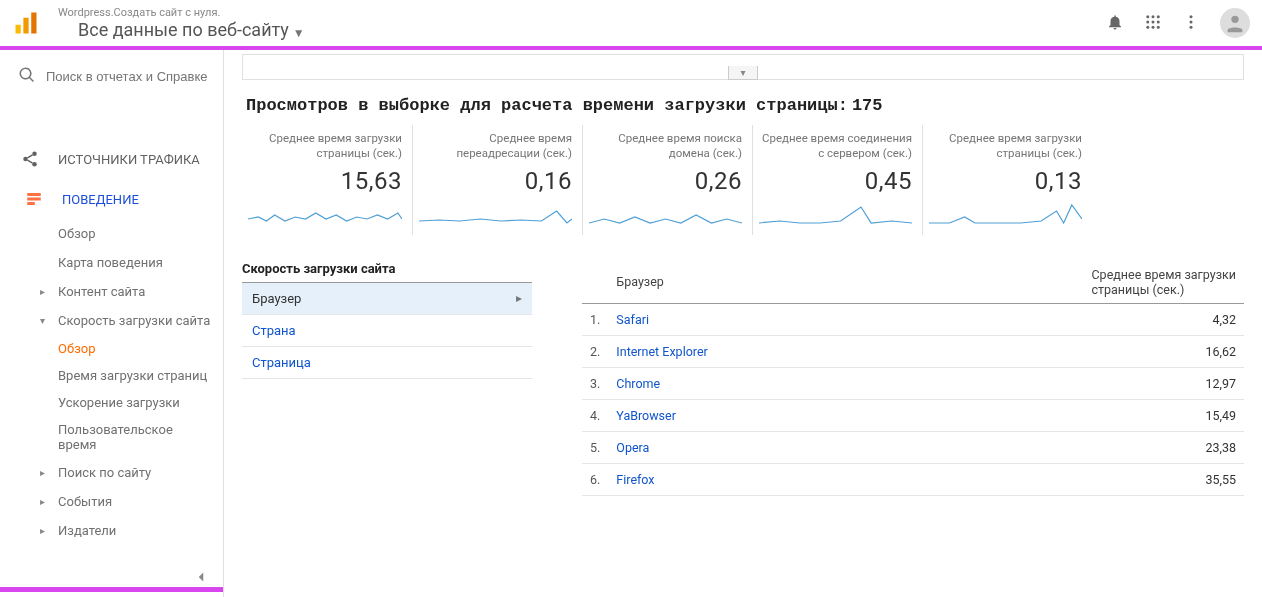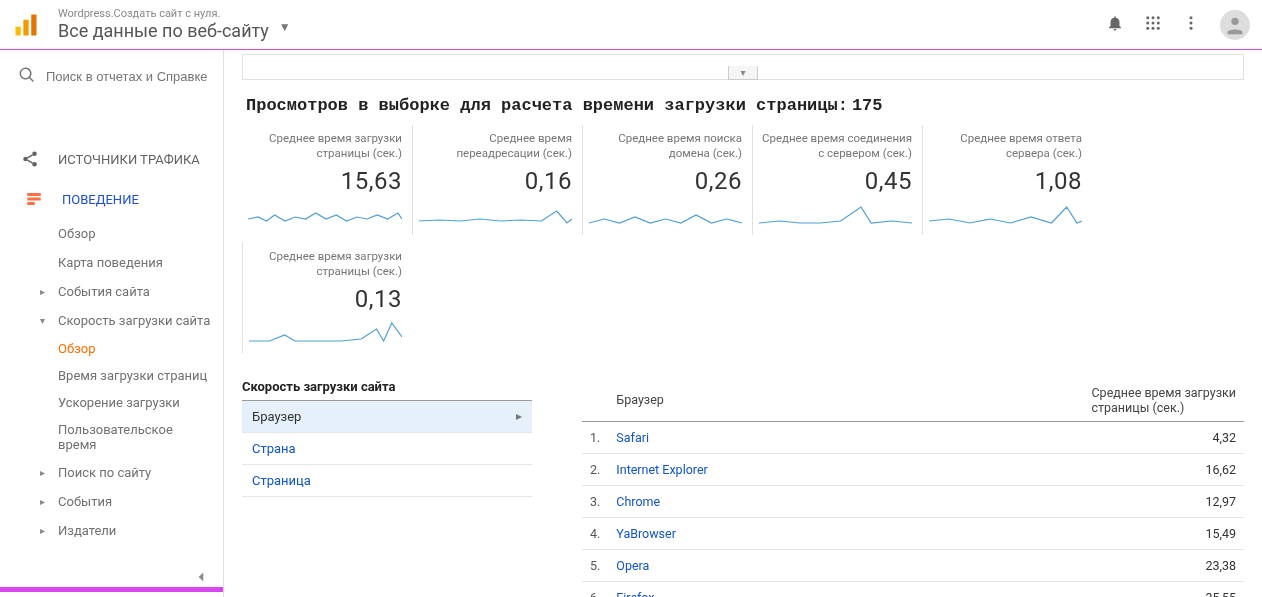--- a/index.html
+++ b/index.html
@@ -10,31 +10,31 @@
   background: #fff;
   width: 1262px;
 }
 
 
 .header {
   display: flex;
   align-items: center;
   height: 50px;
   padding: 0 12px;
-  border-bottom: 1px solid #d946ef;
+  border-bottom: 4px solid #d946ef;
 }
 .logo {
   width: 28px; height: 28px;
   margin-right: 18px;
   position: relative;
 }
 .logo svg { width: 100%; height: 100%; }
 .header-title-block { display:flex; flex-direction:column; line-height:1.2; }
 .header-sub { font-size: 11px; color: #888; }
-.header-main { font-size: 18px; color: #555; display:flex; align-items:flex-start; gap:10px; }
+.header-main { font-size: 18px; color: #555; display:flex; align-items:flex-end; gap:4px;margin-left:20px; }
 .header-main .caret { font-size:12px; color:#777; }
 .header-spacer { flex: 1; }
 .header-icons { display:flex; align-items:center; gap:20px; color:#666; }
 .header-icons .icon { cursor:pointer; }
 .avatar {
   width:30px; height:30px; border-radius:50%; background:#ddd;
   display:flex; align-items:center; justify-content:center;
   overflow:hidden;
 }
 
@@ -266,21 +266,21 @@
       </div>
 
       <div class="subnav">
         <div class="subnav-item">
             <span>Обзор</span>
           </div>
         <div class="subnav-item">
             <span>Карта поведения</span>
           </div>
         <div class="subnav-item expandable">
-            <span>События сайта</span>
+            <span>Контент сайта</span>
           </div>
         <div class="subnav-item expanded">
             <span>Скорость загрузки сайта</span>
           </div>
 
         <div class="subsubnav-item active"><span>Обзор</span></div>
         <div class="subsubnav-item"><span>Время загрузки страниц</span></div>
         <div class="subsubnav-item"><span>Ускорение загрузки</span></div>
         <div class="subsubnav-item"><span>Пользовательское время</span></div>
 
@@ -350,29 +350,20 @@
               <path d="M0,26 L15,22 L30,26 L45,20 L60,26 L75,22 L90,26 L105,18 L120,26 L135,22 L150,26"></path>
             </svg>
     </div>
         </div>
         <div class="metric-card">
     <div class="metric-label">Среднее время соединения с сервером (сек.)</div>
     <div class="metric-value">0,45</div>
     <div class="sparkline">
       <svg viewBox="0 0 150 32" preserveAspectRatio="none">
               <path d="M0,26 L20,24 L40,26 L60,26 L80,24 L100,10 L110,26 L130,24 L150,26"></path>
-            </svg>
-    </div>
-        </div>
-        <div class="metric-card">
-    <div class="metric-label">Среднее время ответа сервера (сек.)</div>
-    <div class="metric-value">1,08</div>
-    <div class="sparkline">
-      <svg viewBox="0 0 150 32" preserveAspectRatio="none">
-              <path d="M0,24 L20,22 L40,26 L60,22 L80,26 L100,20 L120,26 L135,10 L145,26 L150,24"></path>
             </svg>
     </div>
         </div>
         <div class="metric-card">
     <div class="metric-label">Среднее время загрузки страницы (сек.)</div>
     <div class="metric-value">0,13</div>
     <div class="sparkline">
       <svg viewBox="0 0 150 32" preserveAspectRatio="none">
               <path d="M0,26 L20,26 L35,20 L45,26 L70,26 L90,26 L110,24 L125,14 L132,26 L140,8 L150,22"></path>
             </svg>

